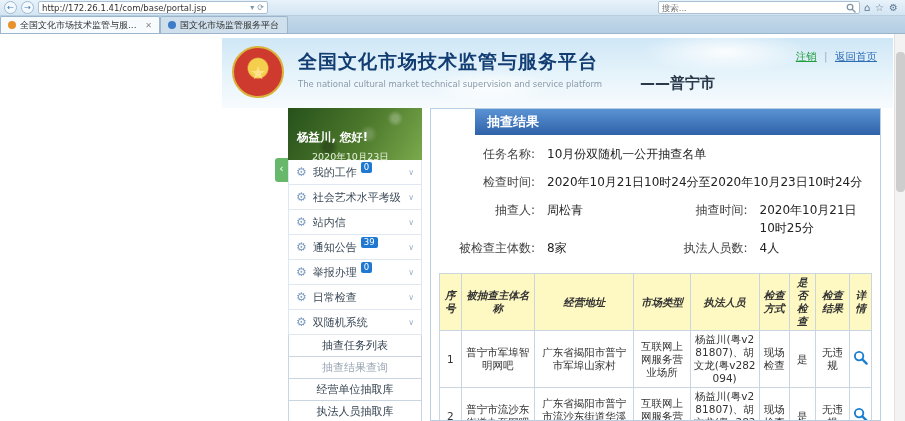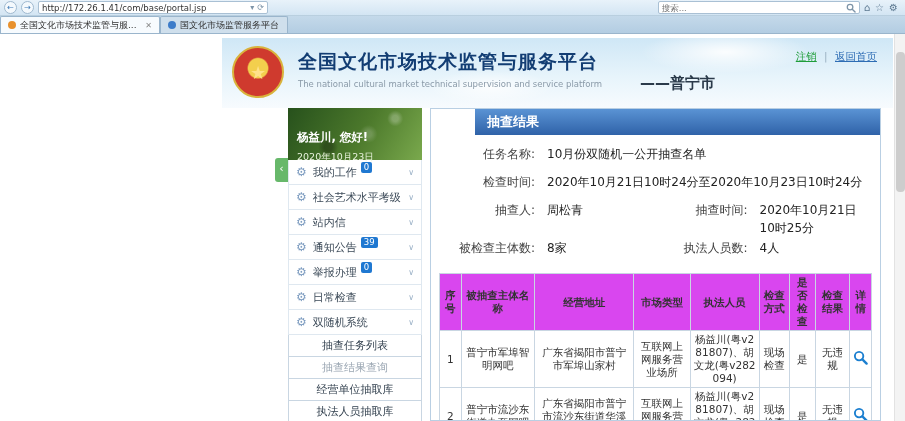--- a/index.html
+++ b/index.html
@@ -70,21 +70,21 @@
   .collapse-btn { position:absolute; left:-13px; top:50px; width:13px; height:24px;
                   background:#67b86a; border-radius:3px 0 0 3px; color:#fff;
                   font-size:11px; line-height:22px; text-align:center; cursor:pointer; }
   .user-panel { height:52px; padding:22px 9px; color:#fff; position:relative;
                 background:
                   radial-gradient(circle at 80% 20%, rgba(255,255,255,.25) 3px, transparent 8px),
                   radial-gradient(circle at 30% 75%, rgba(0,0,0,.28) 4px, transparent 10px),
                   radial-gradient(circle at 60% 50%, rgba(255,255,255,.18) 3px, transparent 9px),
                   linear-gradient(120deg,#27511c,#4d7a2c 55%,#7aa94d); }
   .user-greeting { font-size:11.5px; font-weight:bold; }
-  .user-date { font-size:9.5px; margin-top:6px; color:#e8f2dc; }
+  .user-date { font-size:9.5px; margin-top:6px; color:#e8f2dc;margin-left:15px; }
   .menu-item { height:25px; display:flex; align-items:center; padding:0 7px;
                background:#fff; border:1px solid #dfe8f0; border-top:none;
                font-size:11px; color:#3c4a58; cursor:pointer; }
   .menu-item:first-of-type { border-top:1px solid #dfe8f0; }
   .menu-gear { color:#7d9cc0; font-size:12px; margin-right:6px; }
   .menu-badge { background:#1f78d1; color:#fff; font-size:8.5px; border-radius:2px;
                 padding:0 3px; line-height:11px; margin-left:4px; transform:translateY(-5px); }
   .menu-chevron { margin-left:auto; color:#9ab0c6; font-size:8px; }
   .submenu { border-left:1px solid #c9d6e2; border-right:1px solid #c9d6e2; }
   .submenu-item { height:22px; line-height:22px; text-align:center; font-size:11px;
@@ -100,21 +100,21 @@
   .details { padding:10px 12px 4px 12px; font-size:12px; color:#333; }
   .d-row { min-height:26px; display:flex; align-items:flex-start; line-height:18px; margin-bottom:2px; }
   .d-label { display:inline-block; width:92px; text-align:right; color:#444; flex:0 0 auto; }
   .d-value { color:#222; margin-left:12px; }
   .d-col { flex:1; display:flex; }
 
   table.result { width:calc(100% - 16px); margin:2px 8px 0 8px; border-collapse:collapse;
                  table-layout:fixed; font-size:10.5px; color:#333; }
   table.result th, table.result td { border:1px solid #c9d6e2; padding:2px 2px;
                  text-align:center; vertical-align:middle; word-break:break-all; line-height:13px; }
-  table.result th { background:#d946ef; font-weight:bold; height:30px; }
+  table.result th { background:#fef9c3; font-weight:bold; height:30px;font-style:italic; }
   table.result td { height:48px; }
   .mag-btn { cursor:pointer; display:inline-block; }
 
   .c-no{width:5%} .c-name{width:17%} .c-addr{width:23%} .c-type{width:13%}
   .c-off{width:16%} .c-meth{width:7%} .c-chk{width:6%} .c-res{width:8%} .c-det{width:5%}
 </style>
 </head>
 <body>
 
 <div class="chrome-row1">

